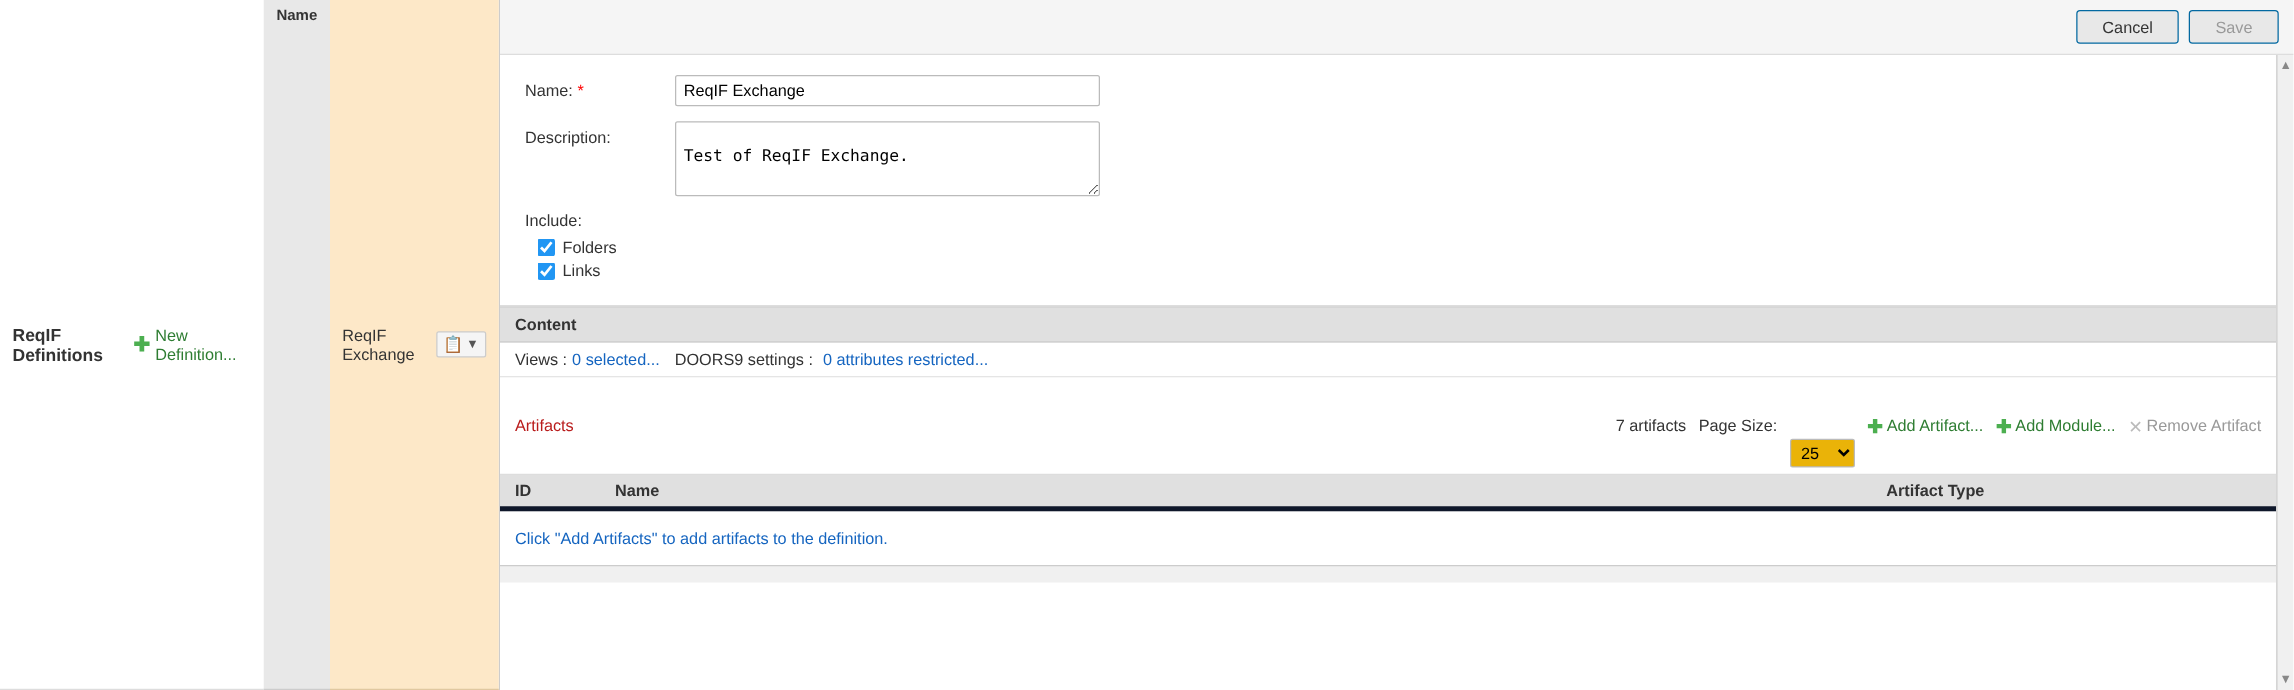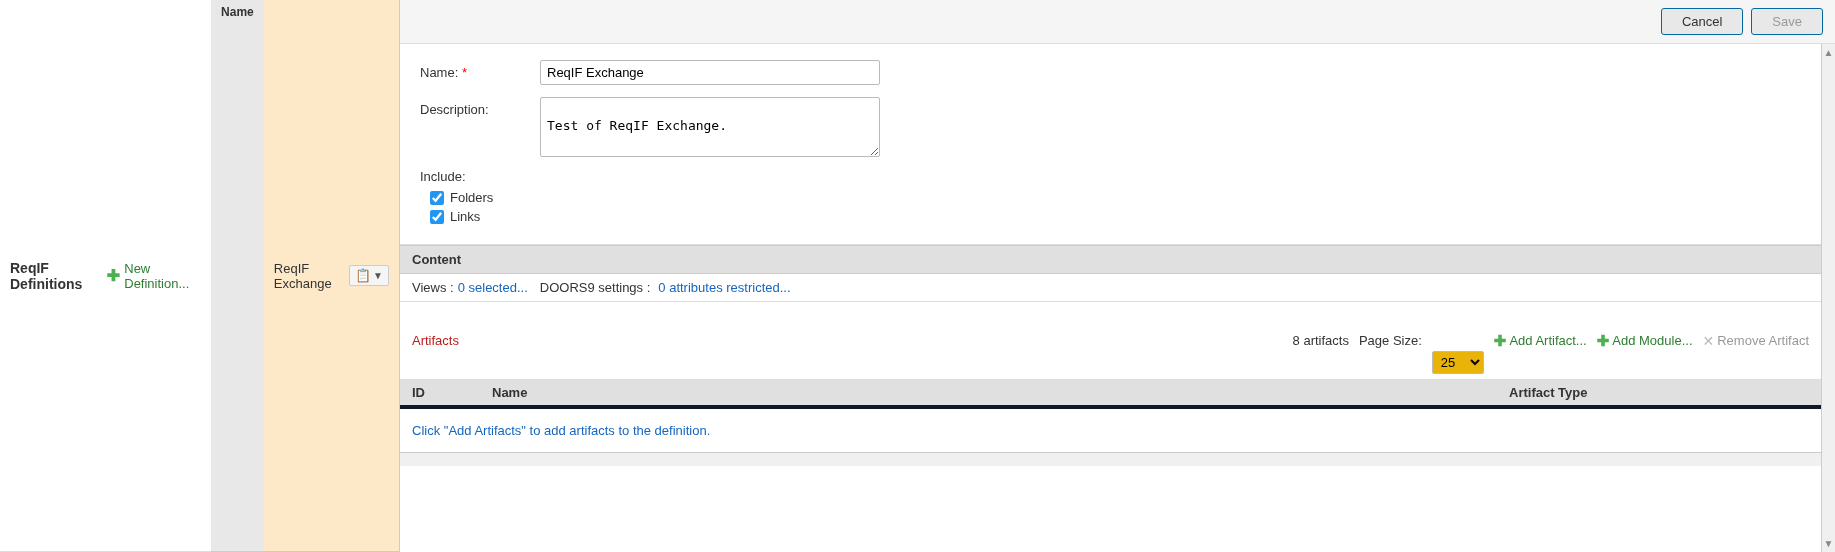--- a/index.html
+++ b/index.html
@@ -126,21 +126,21 @@
         <div class="content-section">
           <div class="content-header">Content</div>
           <div class="views-row">
             <span>Views :</span>
             <span class="link-text">0 selected...</span>
             <span style="margin-left:8px;">DOORS9 settings :</span>
             <span class="link-text" style="margin-left:4px;">0 attributes restricted...</span>
           </div>
           <div class="artifacts-bar">
             <span class="artifacts-label">Artifacts</span>
-            <span class="artifacts-count">8 artifacts</span>
+            <span class="artifacts-count">7 artifacts</span>
             <span class="page-size-label">Page Size:</span>
             <select class="page-size-select">
               <option>10</option>
               <option selected="">25</option>
               <option>50</option>
               <option>100</option>
             </select>
             <div class="add-artifact-btn">
               <span class="green-plus">✚</span>
               <span>Add Artifact...</span>

